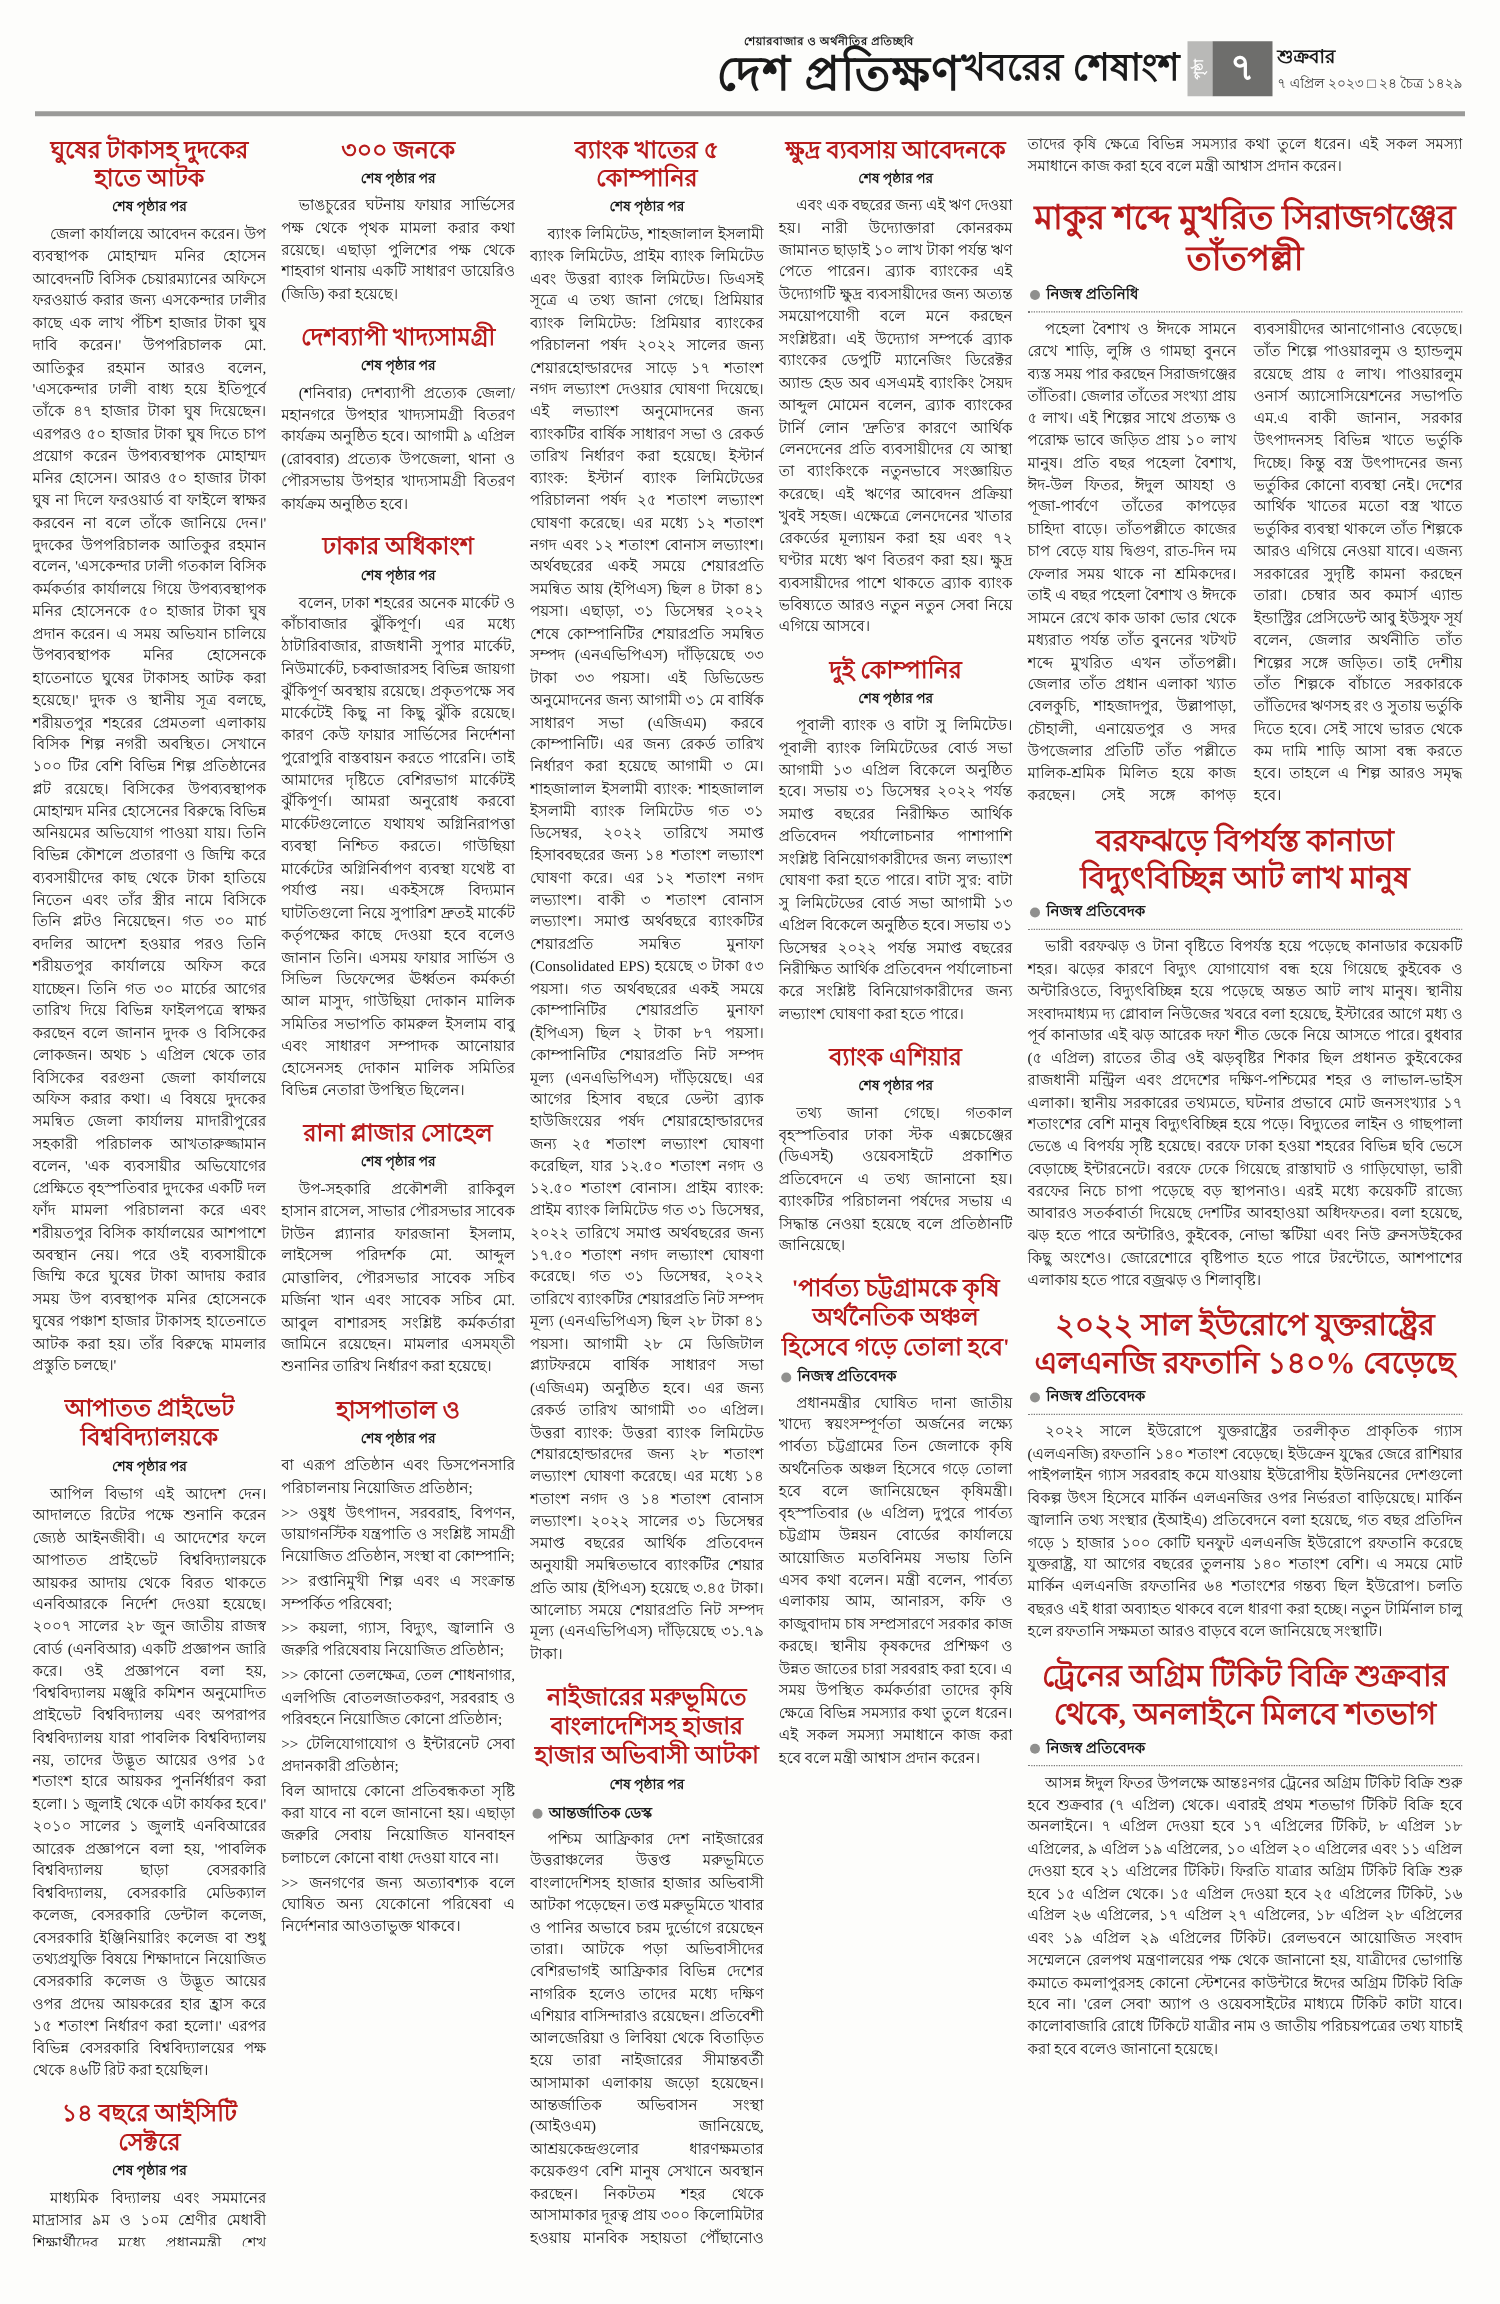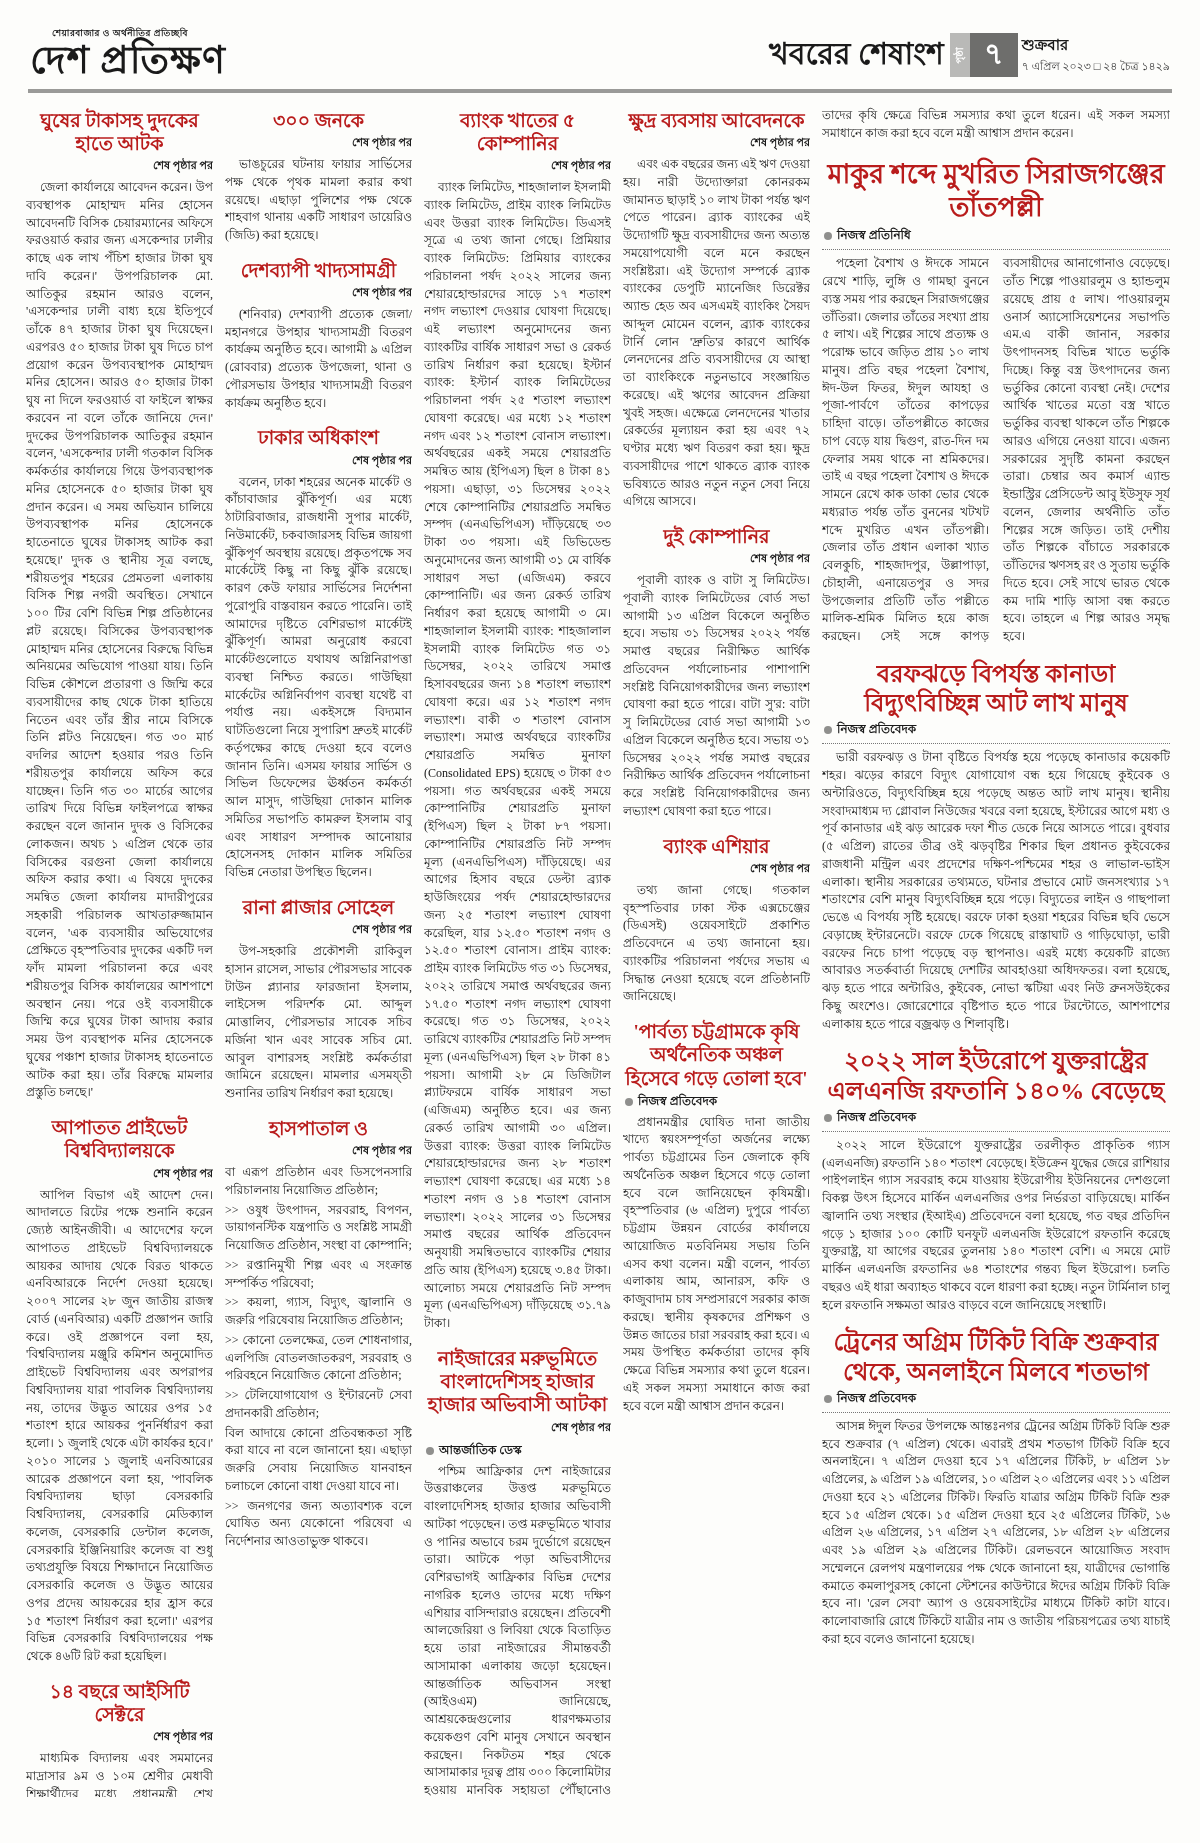--- a/index.html
+++ b/index.html
@@ -3,21 +3,21 @@
 <meta charset="utf-8">
 <style>
   * { margin:0; padding:0; box-sizing:border-box; }
   html,body { background:#e8e8e4; }
   body { font-family:"Liberation Serif","DejaVu Serif",serif; }
   .page {
     width:1200px; height:1843px; margin:0 auto; background:#fdfdfb;
     color:#1a1a1a; overflow:hidden; padding:26px 26px 18px 26px; position:relative;
   }
   
-  .header { display:flex; justify-content:space-between; align-items:flex-end; padding:0 4px 8px 4px; }
+  .header { display:flex; justify-content:flex-end; align-items:flex-end; padding:0 4px 8px 4px; }
   .masthead { display:flex; flex-direction:column; }
   .masthead .tagline { font-size:9px; font-weight:bold; letter-spacing:.5px; margin-left:22px; }
   .masthead .paper-title { font-size:38px; font-weight:bold; line-height:1.05; letter-spacing:1px; }
   .header-right { display:flex; align-items:center; }
   .section-title { font-size:30px; font-weight:bold; margin-right:6px; white-space:nowrap; }
   .page-label-box {
     width:20px; height:44px; background:#b9b9b7; color:#fff; display:flex;
     align-items:center; justify-content:center; font-size:10px; font-weight:bold;
   }
   .page-label-box span { transform:rotate(-90deg); white-space:nowrap; }
@@ -34,21 +34,21 @@
   .col { overflow:hidden; }
   .col.narrow { width:187px; flex:0 0 187px; }
   .col.wide { width:348px; flex:0 0 348px; }
   .article { margin-bottom:14px; }
   .headline {
     font-weight:bold; text-align:center; line-height:1.22; margin:2px 0 2px 0;
     font-size:19px; color:#b91c1c;
   }
   .wide .headline { font-size:24px; }
   .headline.big { font-size:27px; }
-  .continued { text-align:right; font-size:11px; font-weight:bold; margin:1px 0 3px 0; }
+  .continued { text-align:center; font-size:11px; font-weight:bold; margin:1px 0 3px 0; }
   .byline { font-size:12px; font-weight:bold; display:flex; align-items:center; gap:5px; margin:2px 0 2px 2px; }
   .byline .dot { width:8px; height:8px; border-radius:50%; background:#8f8f8d; display:inline-block; }
   .dotted-rule { border-top:1px dotted #777; margin:3px 0 5px 0; }
   .body-text {
     font-size:12px; line-height:1.48; text-align:justify; color:#161616;
     word-break:break-word;
   }
   .body-text p { text-indent:14px; }
   .body-text.listy p { text-indent:0; margin-bottom:2px; }
   .two-col-body { column-count:2; column-gap:14px; }

